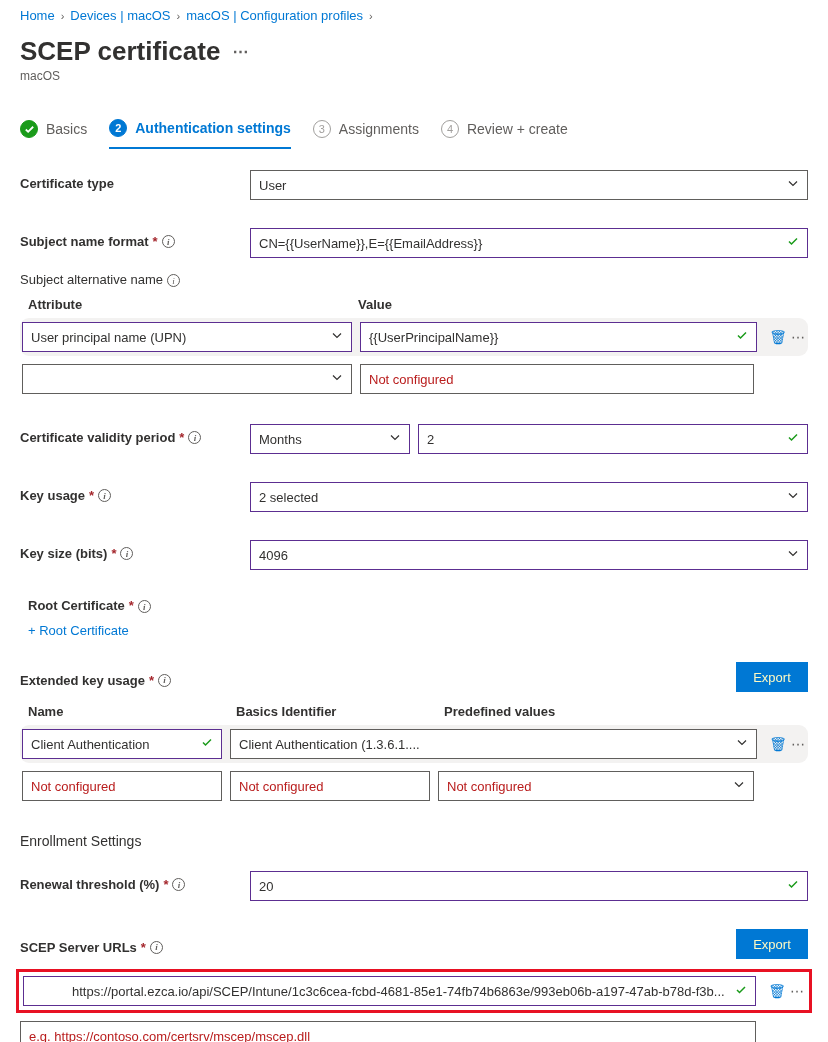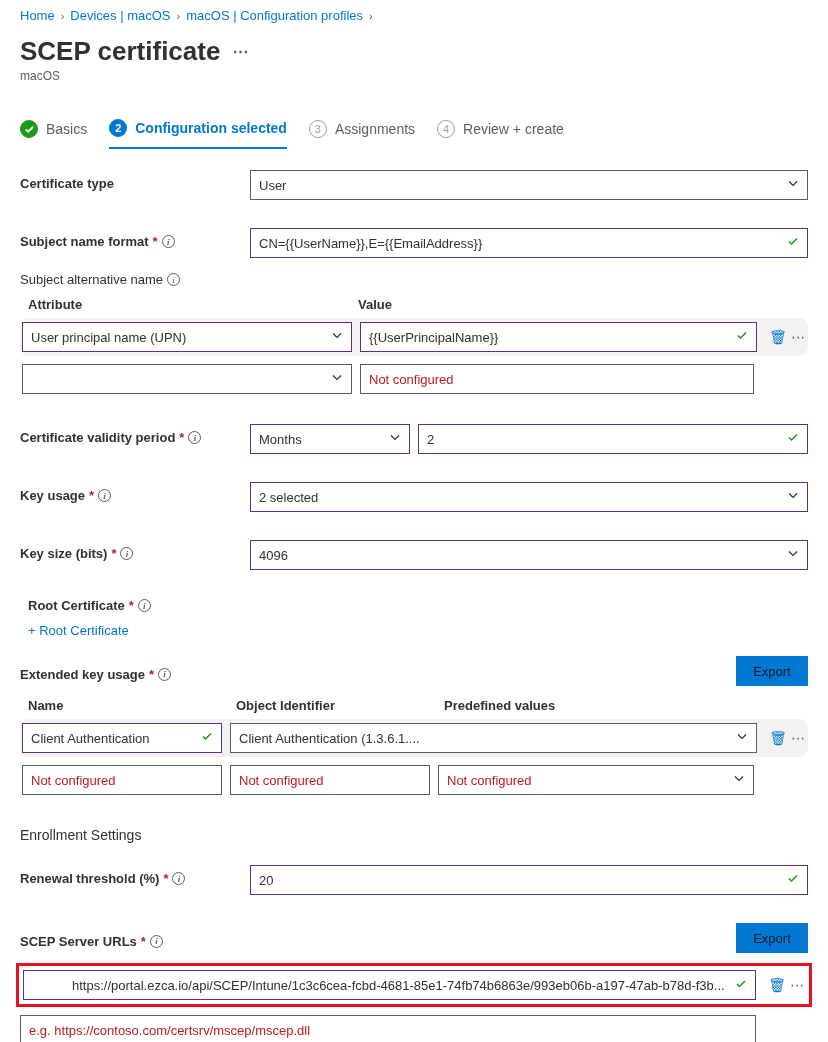--- a/index.html
+++ b/index.html
@@ -28,30 +28,30 @@
 .field-col { flex: 1; display: flex; gap: 8px; }
 .select, .input {
   width: 100%; height: 30px; border: 1px solid #605e5c; padding: 4px 28px 4px 8px;
   font-size: 13px; background: #fff; position: relative; display: flex; align-items: center; cursor: pointer;
 }
 .select.accent, .input.accent { border-color: #5c2e91; }
 .select .chev-dn { position: absolute; right: 8px; top: 50%; transform: translateY(-50%); }
 .input .chk { position: absolute; right: 8px; top: 50%; transform: translateY(-50%); color: #1a9b1a; }
 .chev-dn svg, .chk svg { width: 12px; height: 12px; }
 .placeholder { color: #b91c1c; }
-.section-sub { font-size: 13px; margin-bottom: 10px; display: flex; align-items: center; gap: 4px; }
+.section-sub { font-size: 13px; margin-bottom: 10px; display: flex; align-items: flex-end; gap: 4px; }
 .tbl-hdr { display: flex; font-weight: 600; font-size: 13px; margin-bottom: 6px; }
 .tbl-row { display: flex; gap: 8px; margin-bottom: 6px; align-items: center; padding:2px; }
 .tbl-row.hl { background: #f3f2f1; border-radius: 9px; }
 .actions { display: flex; gap: 4px; align-items: center; margin-left: 4px; }
 .trash { color: #0078d4; font-size: 14px; cursor: pointer; }
 .dots { color: #605e5c; font-size: 14px; cursor: pointer; letter-spacing: 1px; }
 .link { color: #0078d4; cursor: pointer; font-size: 13px; }
 .btn { height: 30px; padding: 0 16px; font-size: 13px; cursor: pointer; border: none; display: inline-flex; align-items: center; justify-content:center; }
-.btn-primary { background: #0078d4; color: #0f172a; text-align: center; }
+.btn-primary { background: #0078d4; color: #fef9c3; text-align: center; }
 .export { min-width: 72px; }
 .hdr-row { display: flex; justify-content: space-between; align-items: center; margin-bottom: 12px; }
 .section-title { font-size: 14px; font-weight: 400; margin-top: 30px; margin-bottom: 22px; }
 .url-row { display: flex; gap: 8px; align-items: center; margin-bottom: 8px; }
 .url-input { flex: 1; height: 30px; border: 1px solid #605e5c; padding: 4px 28px 4px 8px; font-size: 13px; display: flex; align-items: center; position: relative; overflow: hidden; white-space: nowrap; text-overflow: ellipsis; }
 .url-input.accent { border-color: #5c2e91; }
 .highlight-box { border: 3px solid #e81123; padding: 4px; margin: 0 -4px 8px; }
 .rc-sub { padding-left: 8px; margin-top: 6px; }
 .eku-col-name { width: 200px; }
 .eku-col-oid { width: 200px; }
@@ -85,21 +85,21 @@
     <div class="tab done">
       <span class="circ">
           <svg viewBox="0 0 12 12" fill="none">
             <path d="M2 6l2.5 2.5L10 3" stroke="#fff" stroke-width="2"></path>
           </svg>
         </span>
       <span>Basics</span>
     </div>
     <div class="tab active">
       <span class="circ">2</span>
-      <span>Configuration selected</span>
+      <span>Authentication settings</span>
     </div>
     <div class="tab">
       <span class="circ">3</span>
       <span>Assignments</span>
     </div>
     <div class="tab">
       <span class="circ">4</span>
       <span>Review + create</span>
     </div>
   </div>
@@ -228,42 +228,42 @@
       <div class="field-col">
         <div class="select accent">
           <span>4096</span>
           <span class="chev-dn"><svg viewBox="0 0 12 12">
                 <path d="M2 4l4 4 4-4" stroke="#323130" fill="none" stroke-width="1.2"></path>
               </svg></span>
         </div>
       </div>
     </div>
 
-    <div style="margin-bottom:18px;">
+    <div style="margin-bottom:24px;">
       <div class="section-sub" style="padding-left:8px; font-weight:600;">
         <span>Root Certificate</span>
           <span class="req">*</span>
         <span class="info-icon">i</span>
       </div>
       <div class="rc-sub"><span class="link">+ Root Certificate</span></div>
     </div>
 
     <div class="hdr-row">
       <div class="label-col short">
         <span>Extended key usage</span>
           <span class="req">*</span>
         <span class="info-icon">i</span>
       </div>
       <button class="btn btn-primary export">Export</button>
     </div>
 
     <div style="margin-bottom:20px;">
       <div class="tbl-hdr" style="padding-left:8px;">
         <div class="eku-col-name">Name</div>
-        <div class="eku-col-oid" style="margin-left:8px;">Object Identifier</div>
+        <div class="eku-col-oid" style="margin-left:8px;">Basics Identifier</div>
         <div class="eku-col-pre" style="margin-left:8px;">Predefined values</div>
       </div>
       <div class="tbl-row hl" style="padding:4px 2px;">
         <div class="eku-col-name">
           <div class="input accent">
             <span>Client Authentication</span>
             <span class="chk"><svg viewBox="0 0 12 12">
                   <path d="M2 6l2.5 2.5L10 3" stroke="#1a9b1a" fill="none" stroke-width="1.5"></path>
                 </svg></span>
           </div>

